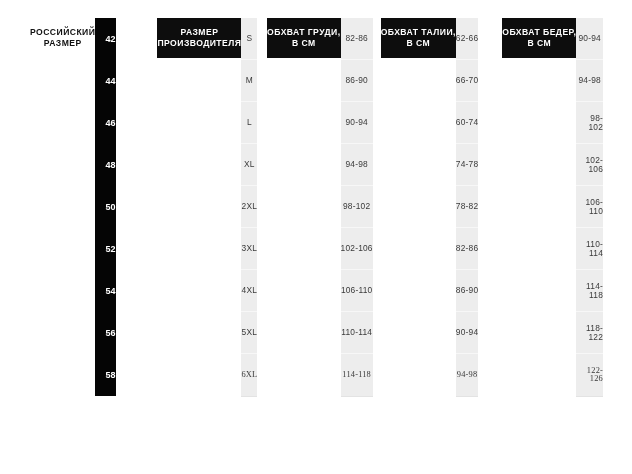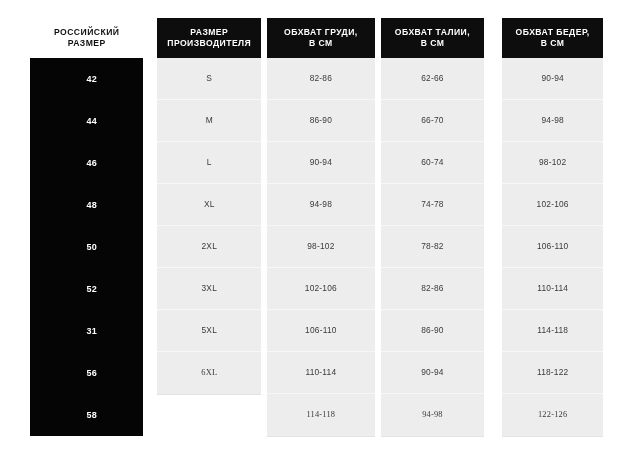--- a/index.html
+++ b/index.html
@@ -25,21 +25,20 @@
     left: 30px;
     top: 18px;
     width: 573px;
     display: flex;
     align-items: flex-start;
   }
 
   
   .col {
     display: flex;
-    flex-direction: column;
   }
 
   .col-ru      { width: 116px; margin-right: 14px; }
   .col-mfr     { width: 106px; margin-right: 6px;  }
   .col-chest   { width: 110px; margin-right: 6px;  }
   .col-waist   { width: 106px; margin-right: 18px;  }
   .col-hips    { width: 103px; }
 
   
   .hdr {
@@ -114,38 +113,39 @@
         <span class="hdr-line">РОССИЙСКИЙ</span>
         <span class="hdr-line">РАЗМЕР</span>
       </div>
       <div class="body-stack body-dark">
         <div class="cell cell-dark">42</div>
         <div class="cell cell-dark">44</div>
         <div class="cell cell-dark">46</div>
         <div class="cell cell-dark">48</div>
         <div class="cell cell-dark">50</div>
         <div class="cell cell-dark">52</div>
-        <div class="cell cell-dark">31</div>
+        <div class="cell cell-dark">54</div>
         <div class="cell cell-dark">56</div>
         <div class="cell cell-dark">58</div>
       </div>
     </div>
 
     <div class="col col-mfr">
       <div class="hdr hdr-dark">
         <span class="hdr-line">РАЗМЕР</span>
         <span class="hdr-line">ПРОИЗВОДИТЕЛЯ</span>
       </div>
       <div class="body-stack body-light">
         <div class="cell cell-light">S</div>
         <div class="cell cell-light">M</div>
         <div class="cell cell-light">L</div>
         <div class="cell cell-light">XL</div>
         <div class="cell cell-light">2XL</div>
         <div class="cell cell-light">3XL</div>
+        <div class="cell cell-light">4XL</div>
         <div class="cell cell-light">5XL</div>
         <div class="cell cell-light">6XL</div>
       </div>
     </div>
 
     <div class="col col-chest">
       <div class="hdr hdr-dark">
         <span class="hdr-line">ОБХВАТ ГРУДИ,</span>
         <span class="hdr-line">В СМ</span>
       </div>

